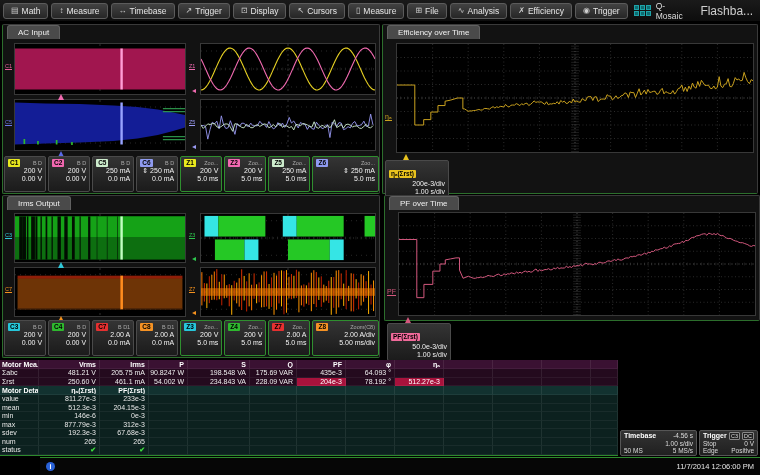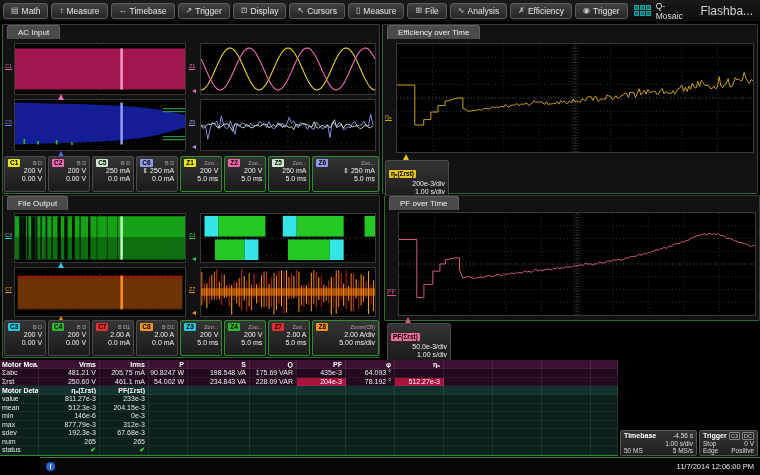--- a/index.html
+++ b/index.html
@@ -335,21 +335,21 @@
               <span class="chip" style="background: rgb(143, 155, 240);">Z6</span>
               <span class="dtag">Zoo...</span>
             </div>
             <div class="dline">⇕ 250 mA</div>
             <div class="dline">5.0 ms</div>
           </div>
         </div>
     </div>
 
     <div class="group" style="left:2px;top:174px;width:378px;height:163px">
-      <div class="tab">File Output</div>
+      <div class="tab">Irms Output</div>
       <div class="plot" style="left:11px;top:17px;width:172px;height:50px">
           <svg id="svg-dr-tl" viewBox="0 0 100 100" preserveAspectRatio="none">
             <line x1="50" y1="0" x2="50" y2="100" stroke="#2e2e2e" stroke-width="1" vector-effect="non-scaling-stroke" stroke-dasharray="2 3"></line>
             <line x1="0" y1="14" x2="100" y2="14" stroke="#282828" stroke-width="1" vector-effect="non-scaling-stroke" stroke-dasharray="1 4"></line>
             <line x1="0" y1="86" x2="100" y2="86" stroke="#282828" stroke-width="1" vector-effect="non-scaling-stroke" stroke-dasharray="1 4"></line>
             <rect x="0" y="5" width="100" height="90" fill="#0d6f10"></rect>
             <rect x="0" y="5" width="100" height="43" fill="#15a217"></rect>
             <rect x="2.5" y="5" width="2.086125970578811" height="90" fill="#000" opacity="0.9"></rect>
             <rect x="4.5" y="5" width="1.9604827171938881" height="90" fill="#000" opacity="0.9"></rect>
             <rect x="7" y="5" width="0.8833856822379798" height="90" fill="#000" opacity="0.9"></rect>

